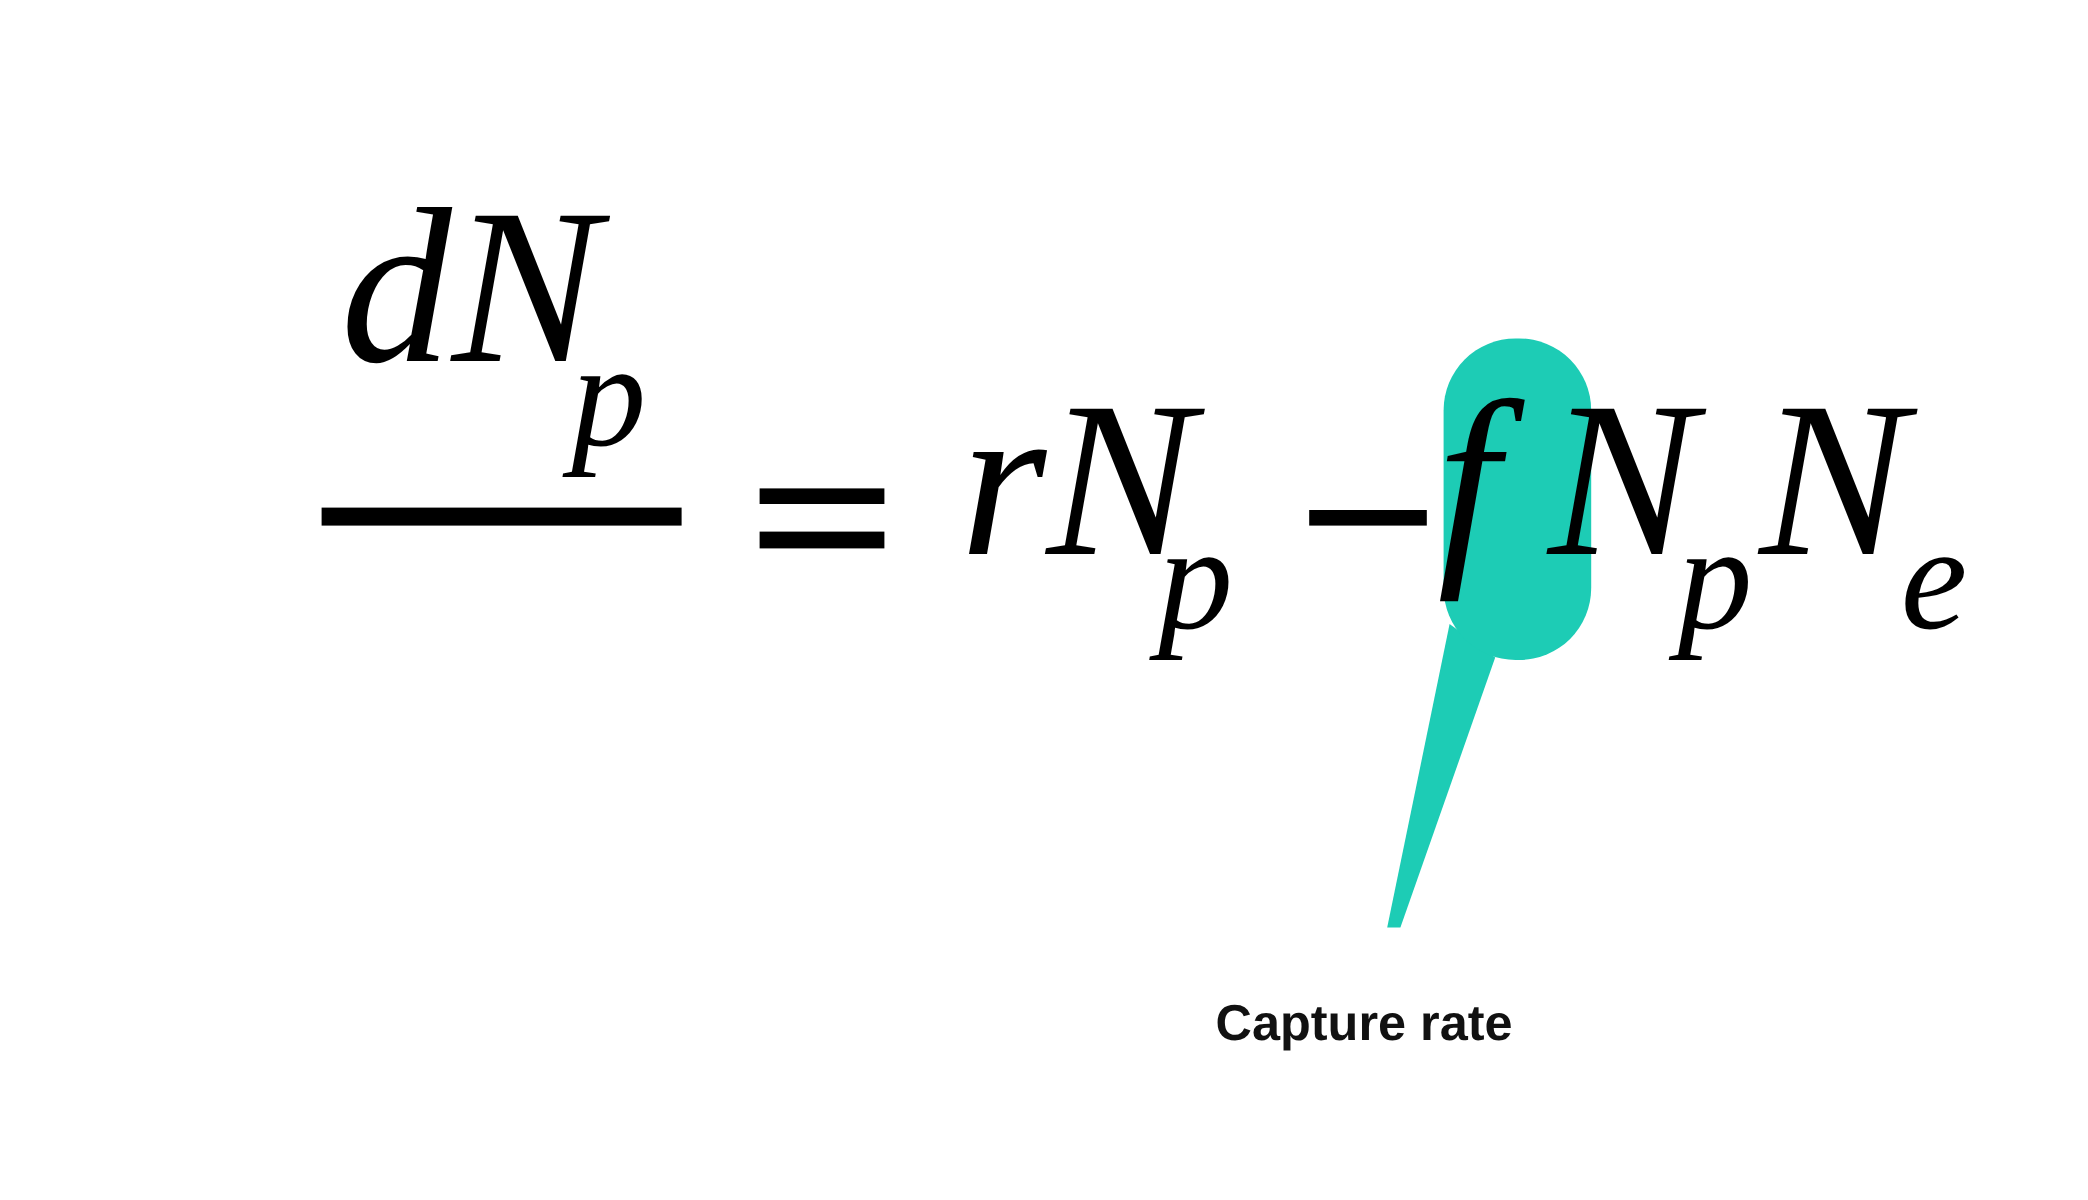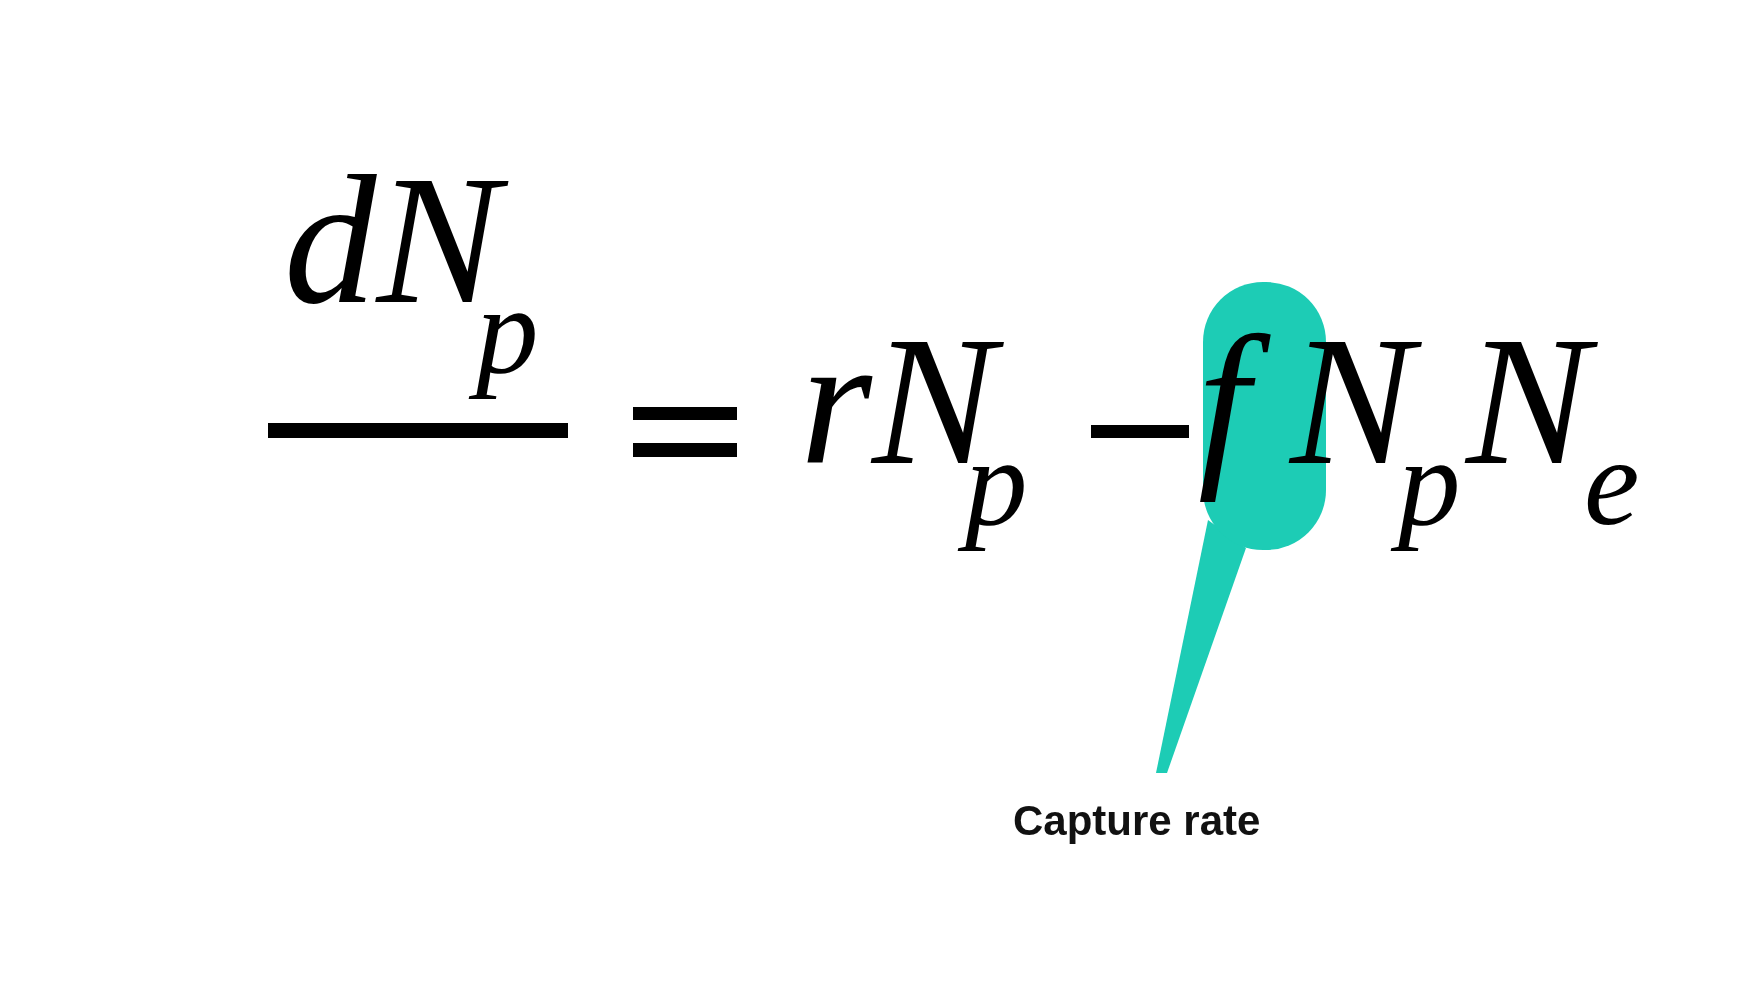--- a/index.html
+++ b/index.html
@@ -24,20 +24,21 @@
   }
   .callout-tail { position: absolute; left: 0; top: 0; }
   .label {
     position: absolute;
     font-family: "Liberation Sans", "DejaVu Sans", sans-serif;
     font-weight: bold;
     font-size: 42px;
     color: #111;
     line-height: 1;
     white-space: nowrap;
+    margin-top: 32px;
   }
 </style>
 </head>
 <body>
 
 <div class="canvas">
 
   <svg class="callout-tail" width="1740" height="1000">
     <polygon id="tail-poly" points="1208,520 1246,548 1167,773 1156,773" fill="#1DCCB5"></polygon>
   </svg>

